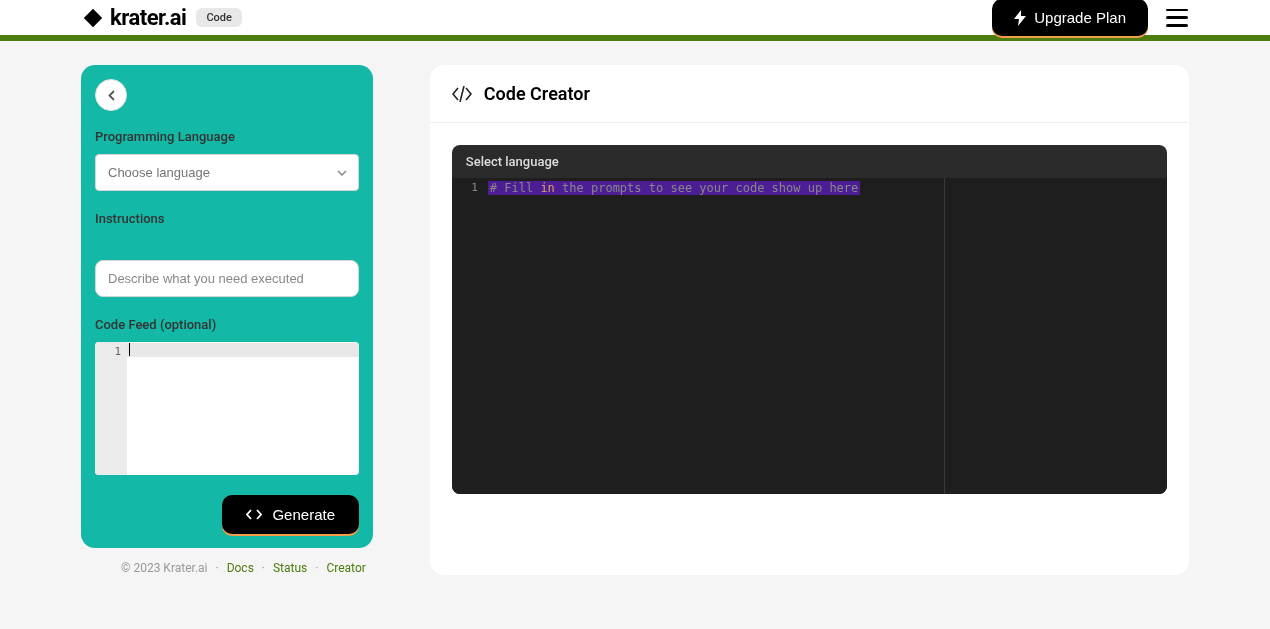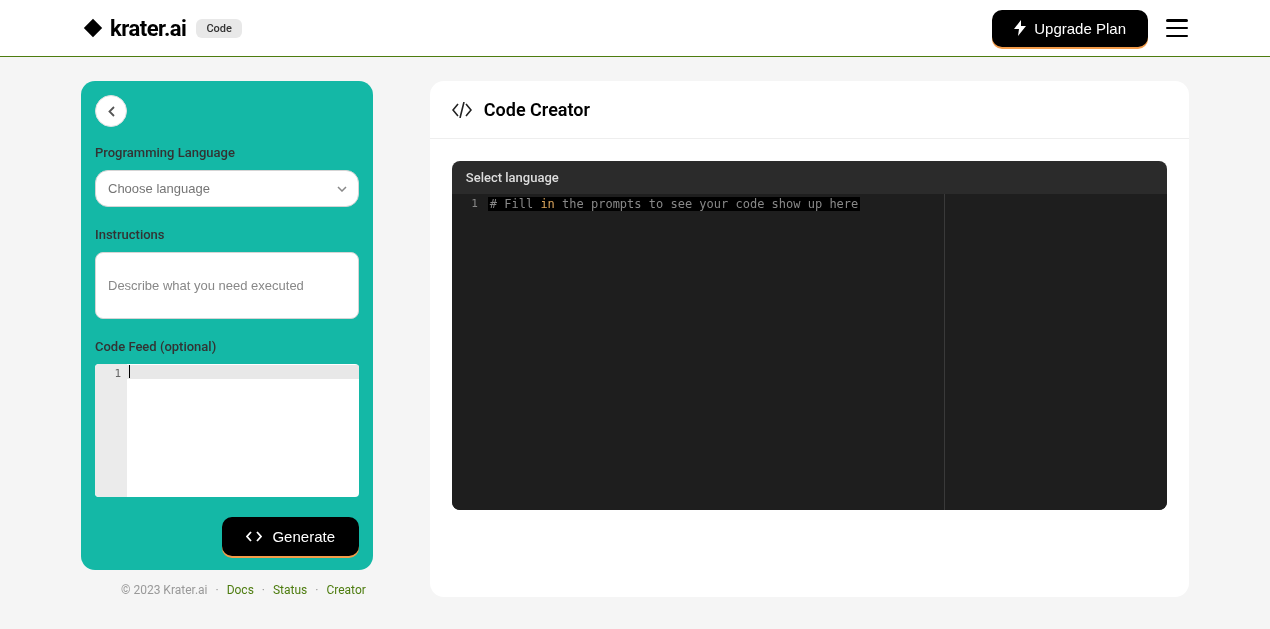--- a/index.html
+++ b/index.html
@@ -4,23 +4,23 @@
   <style>
     * { margin: 0; padding: 0; box-sizing: border-box; }
     body {
       font-family: -apple-system, BlinkMacSystemFont, 'Segoe UI', Roboto, sans-serif;
       background: #f5f5f5;
       width: 1270px;
       height: 629px;
       overflow: hidden;
     }
     .header {
-      height: 57px;
-      background: #fff;
-      border-bottom: 1px solid #4d7c0f;
+      height: 41px;
+      background: #fff;
+      border-bottom: 6px solid #4d7c0f;
       display: flex;
       align-items: center;
       justify-content: space-between;
       padding: 0 82px;
     }
     .header-left { display: flex; align-items: center; gap: 10px; }
     .logo { display: flex; align-items: center; gap: 6px; }
     .logo-icon { width: 22px; height: 22px; }
     .logo-text { font-size: 22px; font-weight: 700; letter-spacing: -0.5px; }
     .code-badge {
@@ -78,41 +78,42 @@
       display: block;
     }
     .select-wrap {
       position: relative;
       margin-bottom: 20px;
     }
     .select-input {
       width: 100%;
       padding: 10px 12px;
       border: 1px solid #d5d5d5;
-      border-radius: 13px;
+      border-radius: 4px;
       font-size: 13px;
       color: #888;
       appearance: none;
       background: #fff;
       cursor: pointer;
     }
     .select-caret {
       position: absolute;
       right: 12px;
       top: 50%;
       transform: translateY(-50%);
       pointer-events: none;
     }
     .text-input {
       width: 100%;
-      padding: 25px 12px;
+      padding: 10px 12px;
       border: 1px solid #d5d5d5;
       border-radius: 8px;
       font-size: 13px;
       margin-bottom: 20px;
+      margin-top: 24px;
     }
     .text-input::placeholder { color: #888; }
 
     .code-feed-editor {
       width: 100%;
       height: 133px;
       border-radius: 4px;
       overflow: hidden;
       display: flex;
       background: #fff;
@@ -198,21 +199,21 @@
     }
     .code-content {
       flex: 1;
       background: #1e1e1e;
       padding: 3px 2px 0;
       font-family: monospace;
       font-size: 12px;
       position: relative;
     }
     .code-line-hl {
-      background: #000000;
+      background: #4c1d95;
       display: inline-block;
       padding: 0 2px;
     }
     .tok-comment { color: #888; }
     .tok-kw { color: #d9a45c; }
     .code-divider {
       position: absolute;
       left: 458px;
       top: 0;
       bottom: 0;

